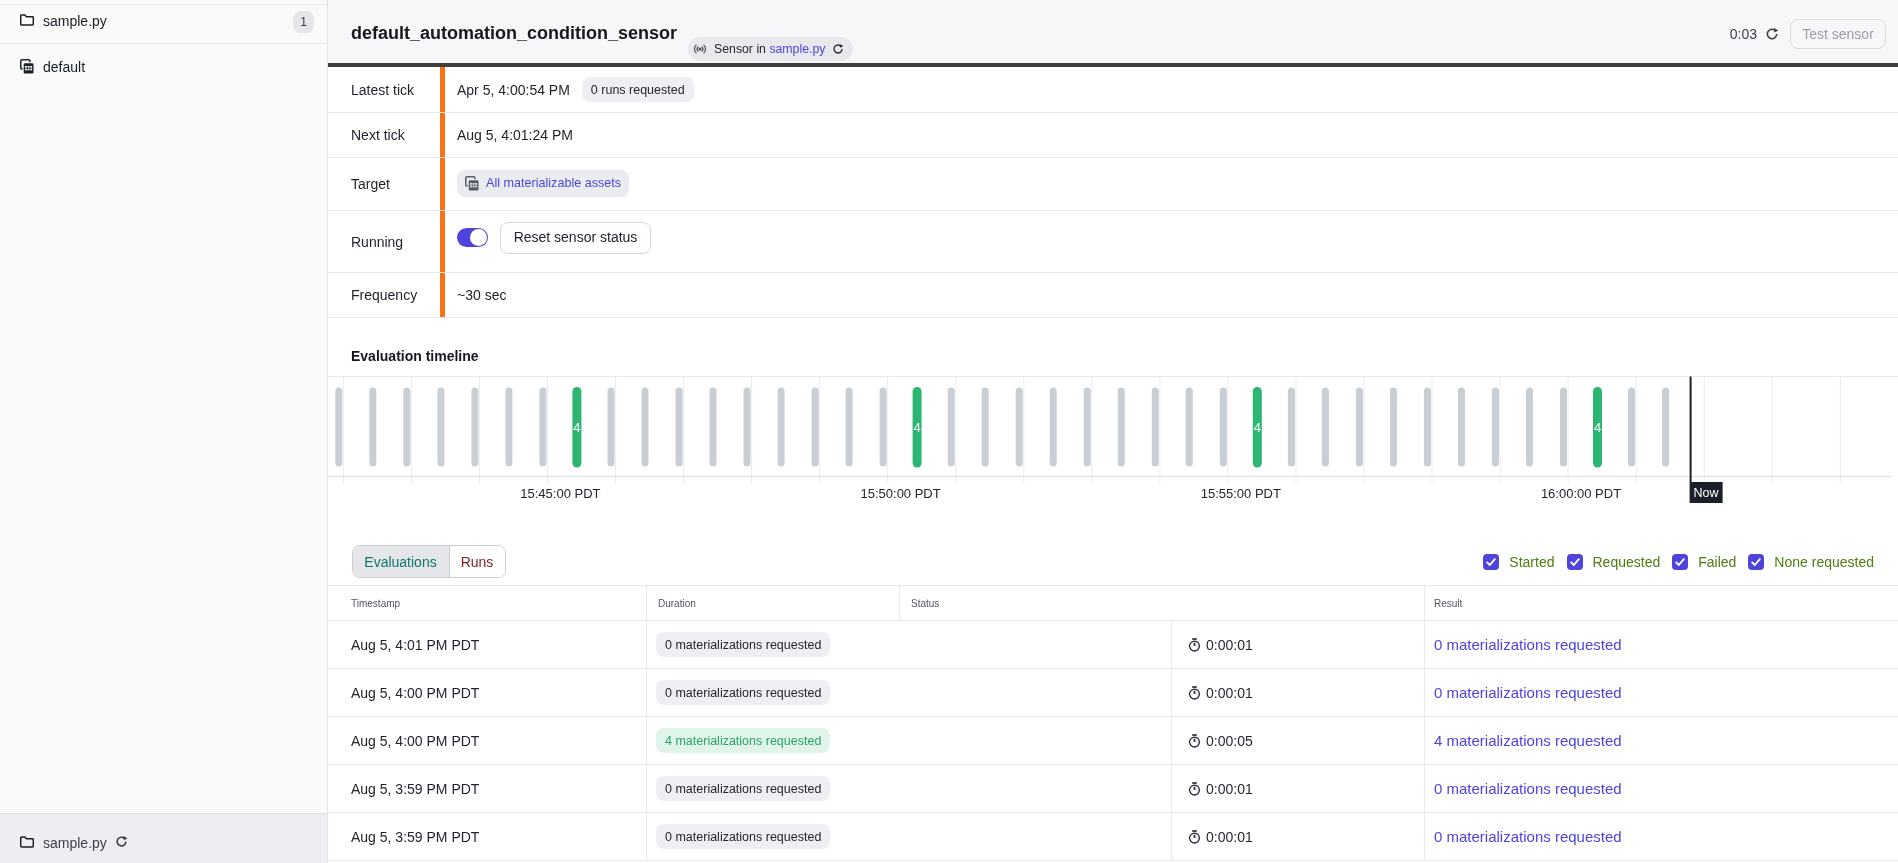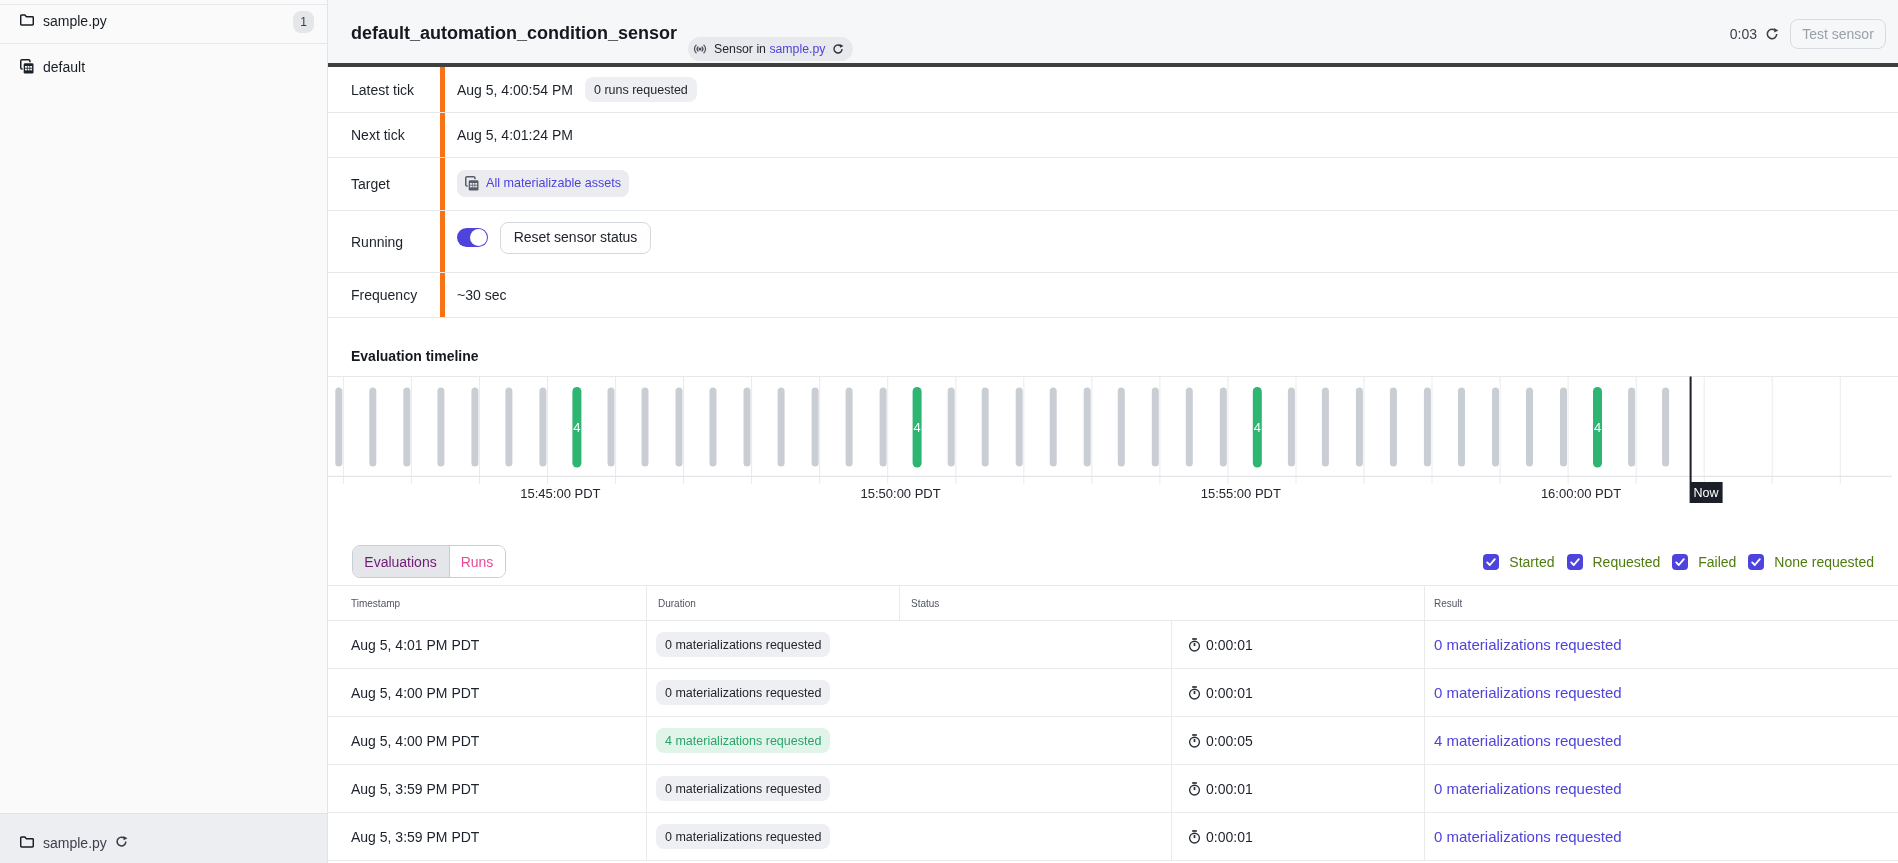--- a/index.html
+++ b/index.html
@@ -44,23 +44,23 @@
 .toggle { position:relative; width:31px; height:19px; border-radius:10px; background:#4F43DD; }
 .toggle .knob { position:absolute; right:1px; top:1px; width:17px; height:17px; border-radius:50%; background:#fff; }
 .resetbtn { width:151px; height:32px; border:1px solid #D4D8DF; border-radius:8px; background:#FEFEFE;
   font-size:14px; color:#20252D; text-align:center; line-height:29px; margin-left:12px; }
 
 .tl-title { position:absolute; left:23px; top:348px; font-size:14px; font-weight:bold; color:#15191F; }
 .tlsvg { position:absolute; left:0; top:370px; }
 
 .tabsrow { position:absolute; left:0; top:545px; width:1570px; height:33px; }
 .seg { position:absolute; left:23.5px; top:0; height:33px; display:flex; border:1px solid #C9CDD4; border-radius:8px; overflow:hidden; }
-.seg .s1 { width:97px; background:#E4E6EA; border-right:1px solid #C9CDD4; font-size:14px; color:#701a75;
+.seg .s1 { width:97px; background:#E4E6EA; border-right:1px solid #C9CDD4; font-size:14px; color:#0f766e;
   display:flex; align-items:center; justify-content:center; }
-.seg .s2 { width:55px; background:#fff; font-size:14px; color:#ec4899; display:flex; align-items:center; justify-content:center; }
+.seg .s2 { width:55px; background:#fff; font-size:14px; color:#7f1d1d; display:flex; align-items:center; justify-content:center; }
 .filters { position:absolute; right:24px; top:0; height:33px; display:flex; align-items:center; gap:12px; font-size:14px; color:#4d7c0f; }
 .fitem { display:flex; align-items:center; gap:10px; }
 .cb { width:16px; height:16px; border-radius:4px; background:#4F43DD; display:inline-flex; align-items:center; justify-content:center; }
 
 .table { position:absolute; left:0; top:585px; width:1570px; }
 .th { position:relative; height:36px; border-top:1px solid #E6E8EB; border-bottom:1px solid #E6E8EB;
   font-size:10px; color:#50555F; display:flex; }
 .tr { position:relative; height:48px; border-bottom:1px solid #E8EAEC; display:flex; font-size:14px; }
 .td, .hcell { display:flex; align-items:center; }
 .c1 { width:319px; padding-left:23px; border-right:1px solid #E8EAEC; }
@@ -132,21 +132,21 @@
           <path d="M11.7 7A4.7 4.7 0 1 1 9.6 3.1" fill="none" stroke="#3A4049" stroke-width="1.6"></path>
           <path d="M8.9 1.1 L13.4 3.4 L9.4 5.6 Z" fill="#3A4049"></path>
         </svg>
       </div>
     <div class="testbtn">Test sensor</div>
   </div>
   <div class="meta">
     <div class="mrow" style="height:46px">
         <div class="mlabel">Latest tick</div>
         <div class="mval">
-          <span>Aug 5, 4:00:54 PM</span>
+          <span>Apr 5, 4:00:54 PM</span>
           <span class="pill" style="margin-left:12px">0 runs requested</span>
         </div>
       </div>
     <div class="mrow" style="height:45px">
         <div class="mlabel">Next tick</div>
         <div class="mval">Aug 5, 4:01:24 PM</div>
       </div>
     <div class="mrow" style="height:53px">
         <div class="mlabel">Target</div>
         <div class="mval">

